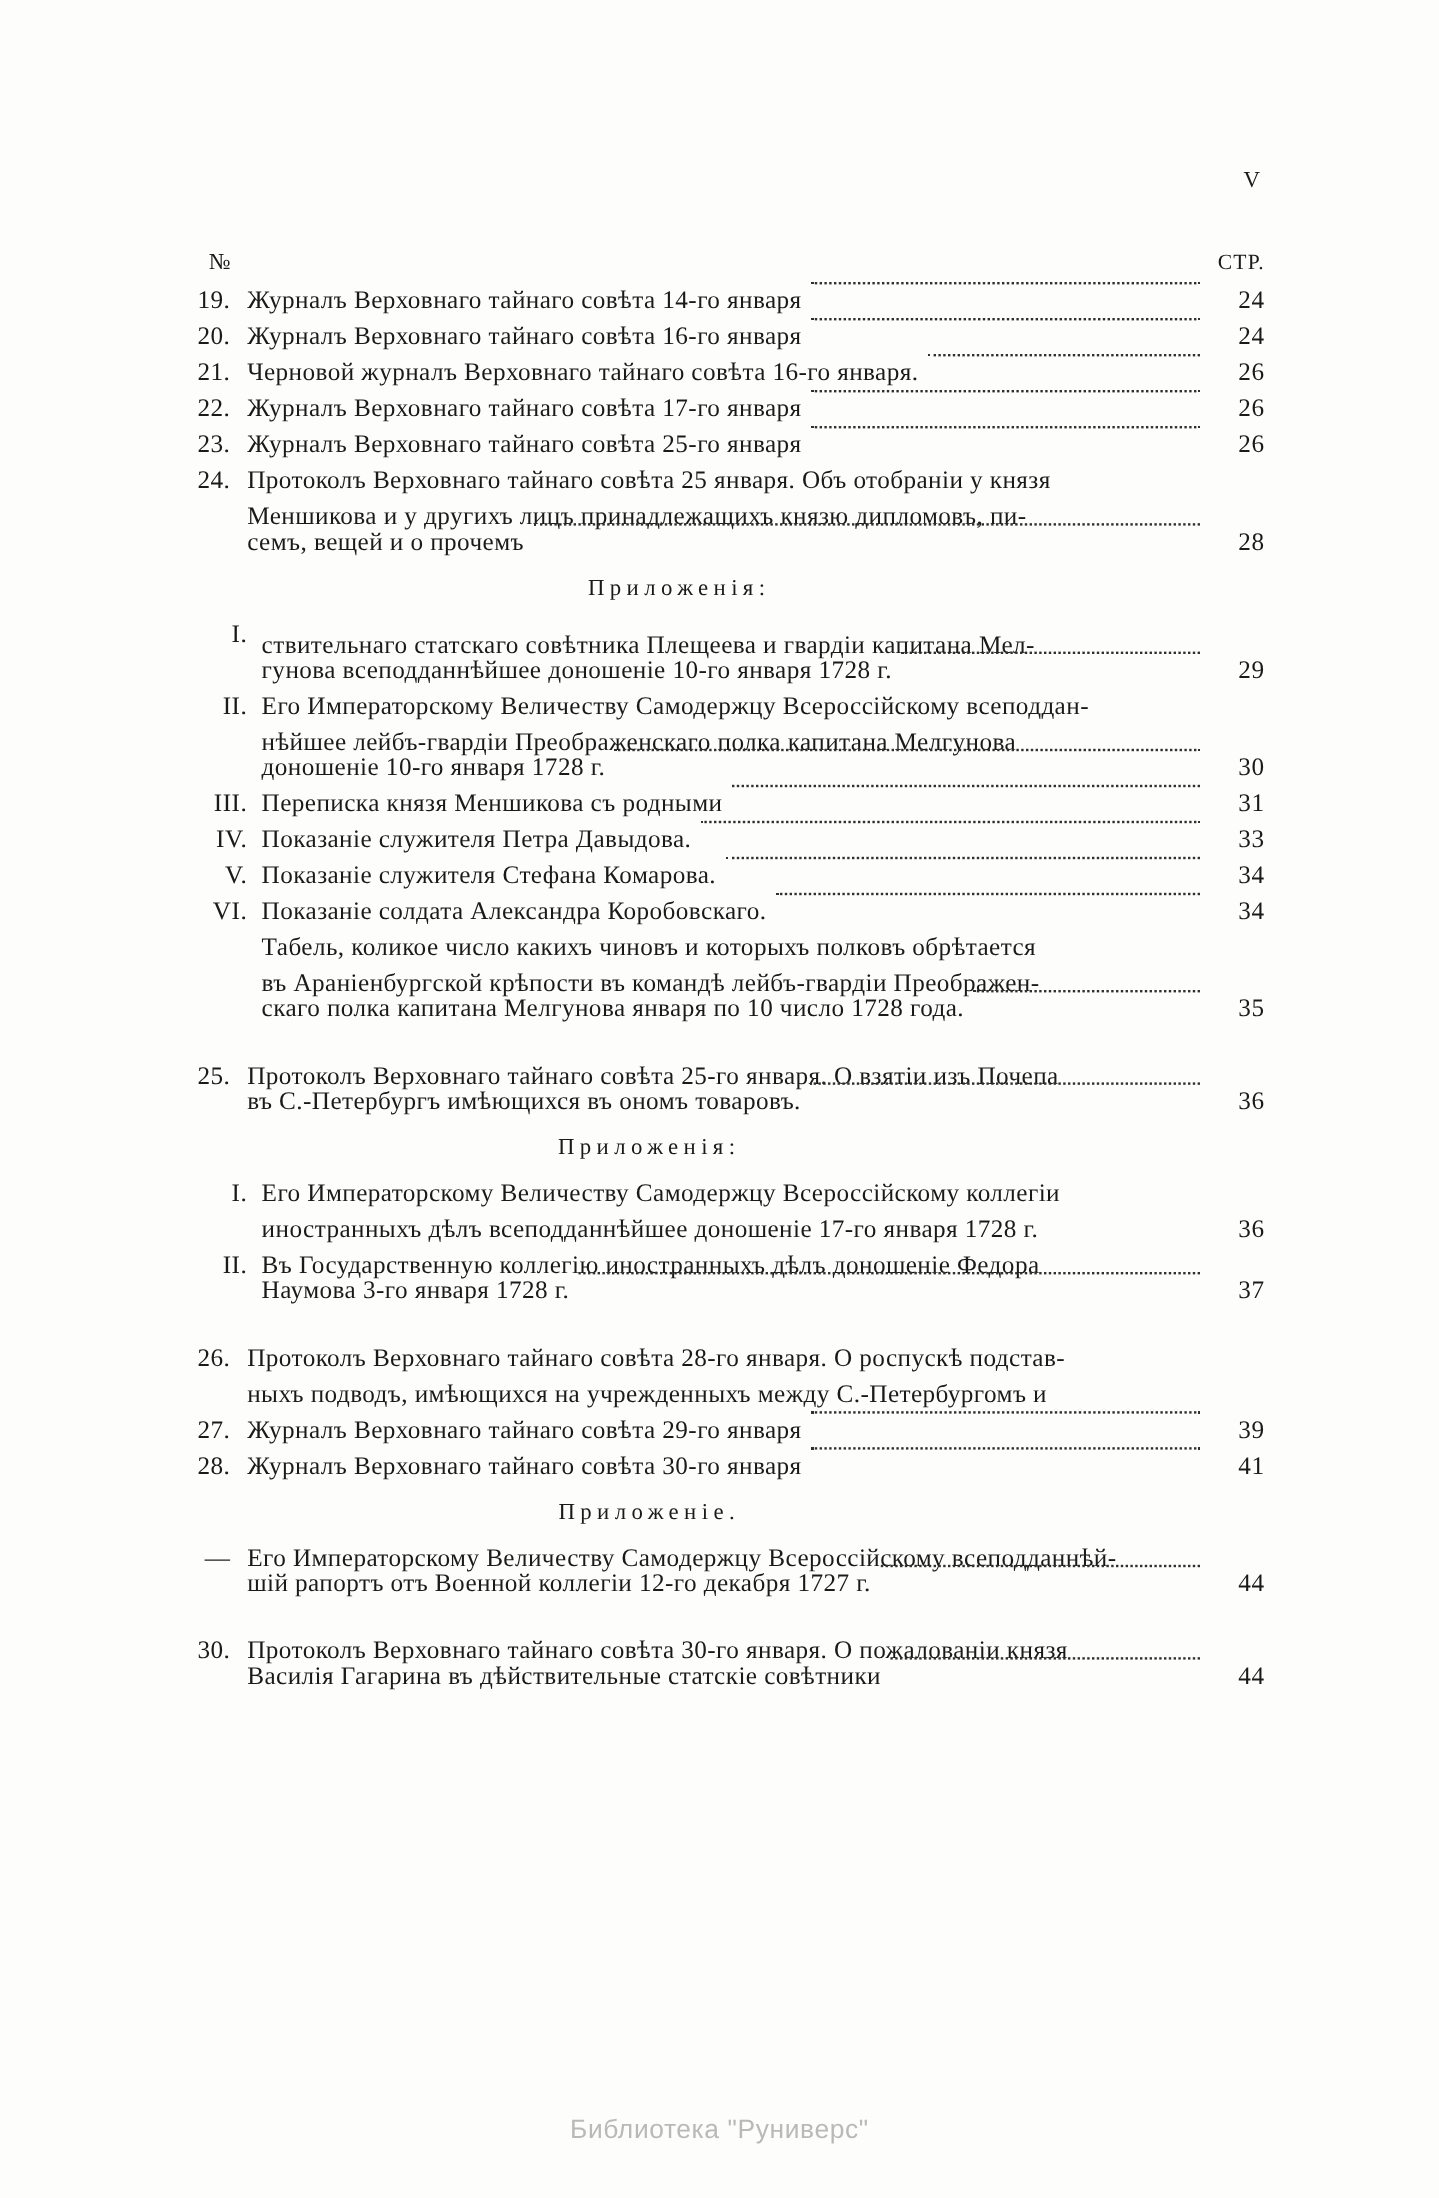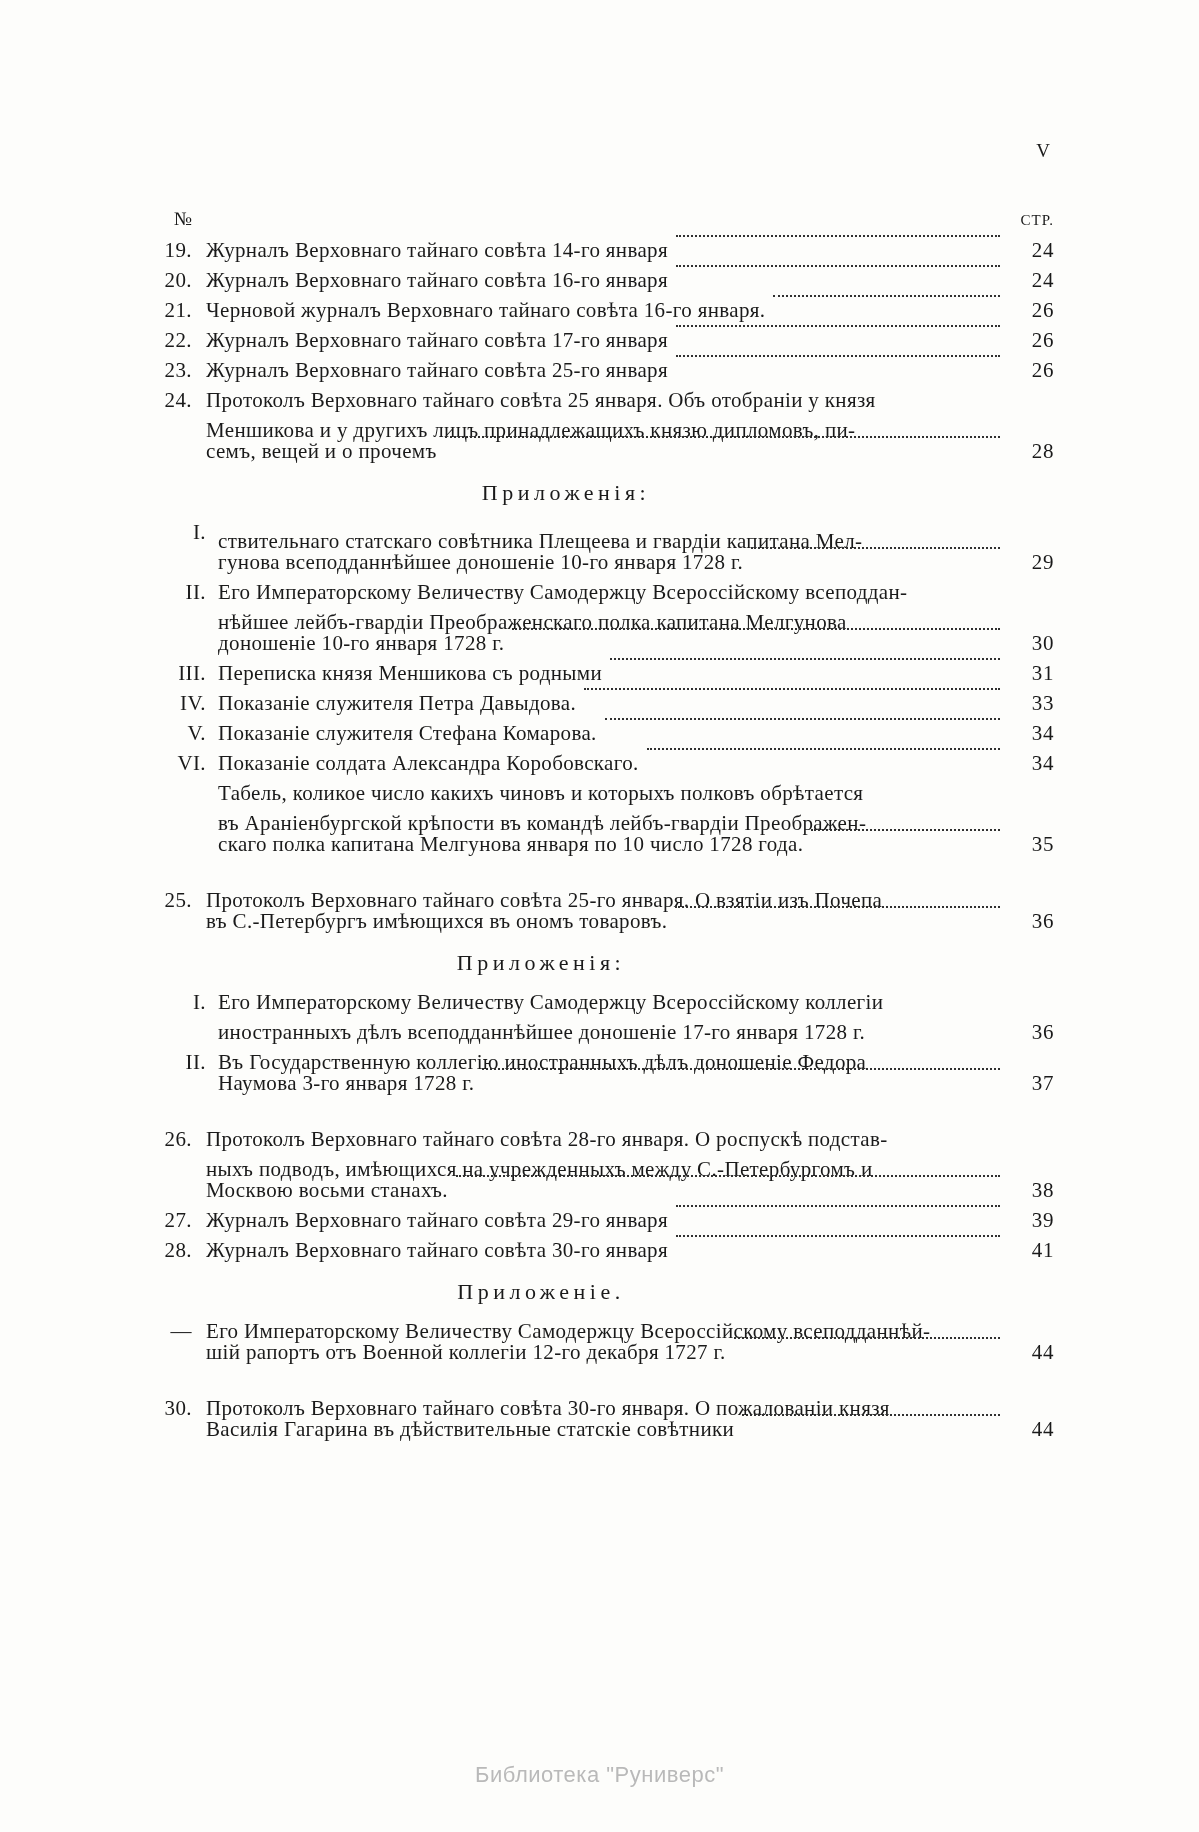--- a/index.html
+++ b/index.html
@@ -91,25 +91,25 @@
   .just > span { display: inline-block; }
   
   .hdr {
     display: flex;
     align-items: baseline;
     font-size: 19px;
     margin-bottom: 10px;
   }
   .hdr .no { width: 44px; margin-right: 14px; text-align: right; }
   .hdr .spacer { flex: 1 1 auto; }
-  .hdr .stp { letter-spacing: 1px; font-size: 15px; }
+  .hdr .stp { letter-spacing: 1px; font-size: 18px; }
   
   .section-head {
     text-align: center;
-    font-size: 22px;
+    font-size: 19px;
     letter-spacing: 4.5px;
     margin: 18px 0 16px 0;
     padding-right: 70px;
   }
   .section-head.left-ind { padding-right: 120px; }
   .block-gap { height: 16px; }
   .block-gap.big { height: 26px; }
   .watermark {
     position: absolute;
     left: 50%;
@@ -369,25 +369,20 @@
       <span class="num arabic">26.</span>
       <span class="txtwrap">
         <span class="just" style="margin-top:0">
           <span>Протоколъ Верховнаго тайнаго совѣта 28-го января. О роспускѣ подстав-</span>
           <span class="nopg"></span>
         </span>
         <span class="just">
           <span>ныхъ подводъ, имѣющихся на учрежденныхъ между С.-Петербургомъ и</span>
           <span class="nopg"></span>
         </span>
-        <span class="line">
-          <span class="t">Москвою восьми станахъ.</span>
-          <span class="dots"></span>
-          <span class="pg">38</span>
-        </span>
       </span>
     </div>
 
     <div class="row">
       <span class="num arabic">27.</span>
       <span class="txtwrap">
         <span class="line">
           <span class="t">Журналъ Верховнаго тайнаго совѣта 29-го января</span>
           <span class="dots"></span>
           <span class="pg">39</span>

